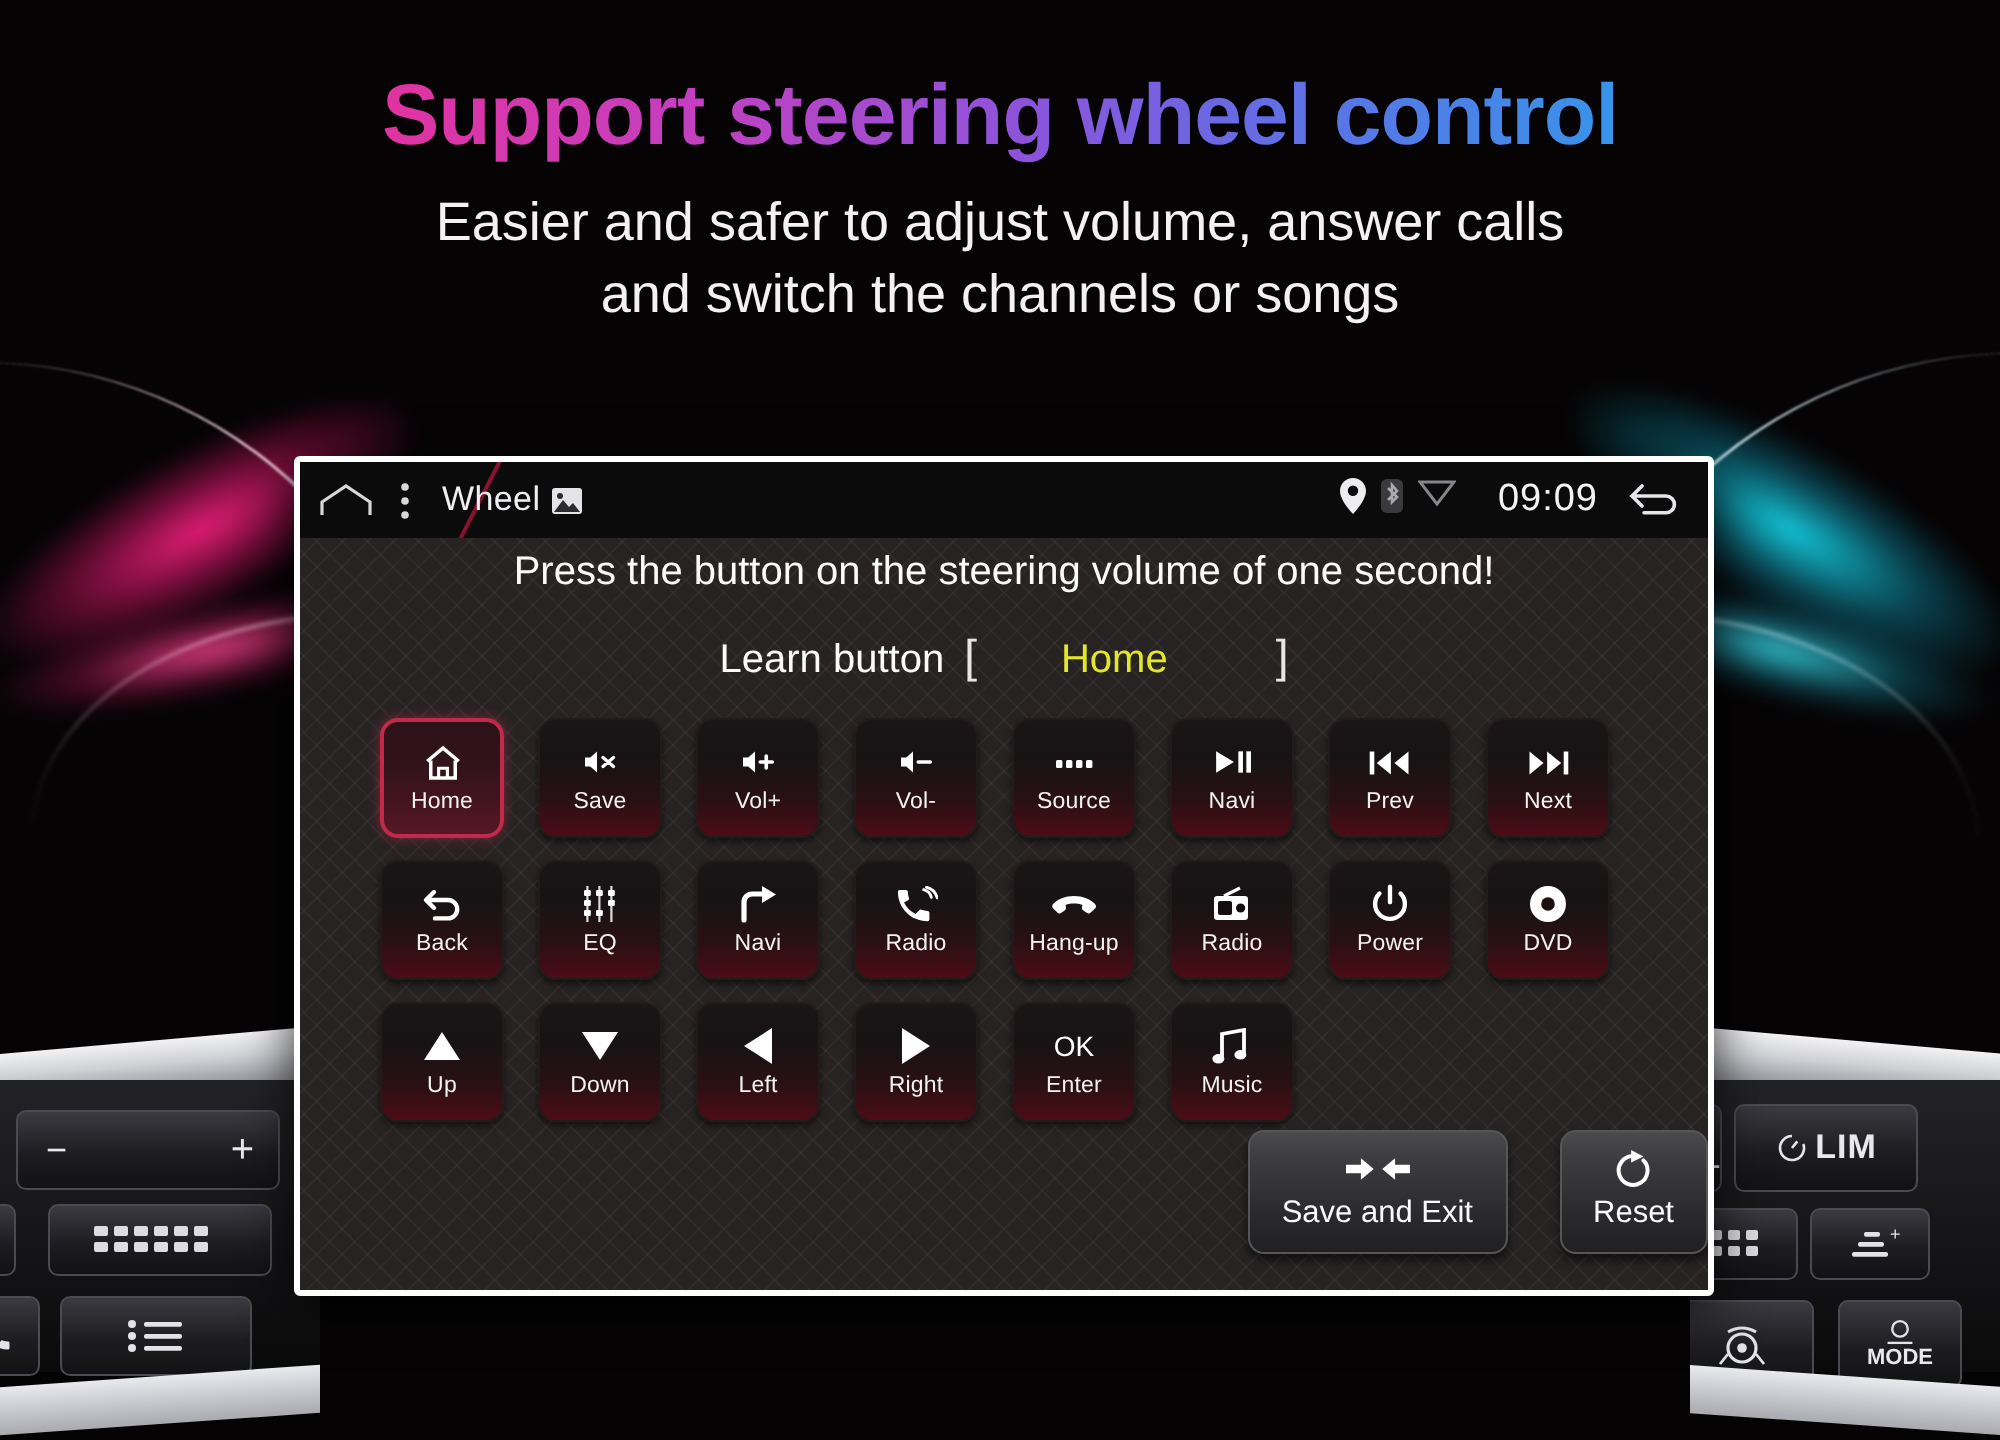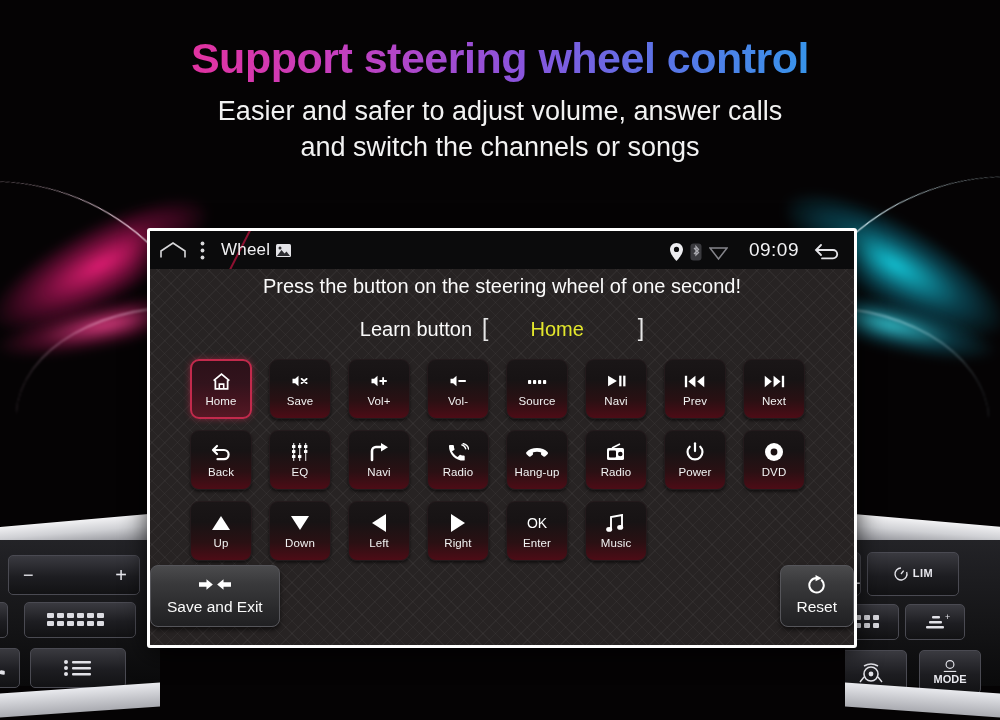--- a/index.html
+++ b/index.html
@@ -202,21 +202,21 @@
   #home-nav-icon { margin-right: 14px; }
   #overflow-menu-icon { margin-right: 16px; }
   #app-title {
     color: #f0f0f2;
     font-size: 17px;
     letter-spacing: .2px;
     position: relative;
     z-index: 2;
   }
   #title-image-icon { margin-left: 6px; position: relative; z-index: 2; }
-  #sb-right { margin-left: auto; display: flex; align-items: flex-end; gap: 7px; }
+  #sb-right { margin-left: auto; display: flex; align-items: flex-start; gap: 7px; }
   #clock-text { color: #f3f3f5; font-size: 19px; margin: 0 6px 0 14px; letter-spacing: .5px; }
 
   #prompt-text {
     position: absolute;
     top: 44px; left: 0; right: 0;
     text-align: center;
     color: #fafafa;
     font-size: 20px;
     z-index: 2;
   }
@@ -269,21 +269,21 @@
     color: #ffffff;
     font-size: 14px;
     font-weight: normal;
   }
   .key-label { font-size: 11.5px; color: #f2f2f2; letter-spacing: .1px; }
 
   #action-row {
     position: absolute;
     bottom: 18px; left: 0; right: 0;
     display: flex;
-    justify-content: space-between;
+    justify-content: flex-end;
     gap: 26px;
     z-index: 2;
   }
   .actbtn {
     height: 62px;
     border-radius: 8px;
     background: linear-gradient(180deg, #4b4b4d 0%, #3a3a3c 28%, #2a2a2c 70%, #202022 100%);
     border: 1px solid #55555a;
     color: #fafafa;
     display: flex;
@@ -364,21 +364,21 @@
     <div class="wheel-rim"></div>
     <div class="wheel-body"></div>
     <div class="wkey" style="left:-36px; top:132px; width:52px; height:44px; font-size:12px; font-weight:bold;">
       <span style="line-height:1.15;">RES<br>CANCEL</span>
     </div>
     <div class="wkey" style="left:22px; top:132px; width:92px; height:44px;">
       <svg width="16" height="16" viewBox="0 0 24 24" style="margin-right:4px">
         <path fill="none" stroke="#e4e4ea" stroke-width="2" d="M12 3a9 9 0 1 0 8.5 6"></path>
         <path stroke="#e4e4ea" stroke-width="2" d="M12 12 L16 7"></path>
       </svg>
-      <span style="font-size:11px;font-weight:bold;letter-spacing:.5px;">LIM</span>
+      <span style="font-size:17px;font-weight:bold;letter-spacing:.5px;">LIM</span>
     </div>
     <div class="wkey" style="left:-30px; top:184px; width:84px; height:36px;">
       <svg width="62" height="20" viewBox="0 0 62 20">
         <g fill="#dcdce2">
           <rect x="2" y="3" width="6" height="5" rx="1"></rect>
             <rect x="11" y="3" width="6" height="5" rx="1"></rect>
           <rect x="20" y="3" width="6" height="5" rx="1"></rect>
             <rect x="29" y="3" width="6" height="5" rx="1"></rect>
           <rect x="38" y="3" width="6" height="5" rx="1"></rect>
             <rect x="47" y="3" width="6" height="5" rx="1"></rect>
@@ -479,21 +479,21 @@
       </span>
       <span id="clock-text">09:09</span>
       <span class="sb-icon">
         <svg width="28" height="20" viewBox="0 0 28 20">
           <path fill="none" stroke="#e6e6ea" stroke-width="1.8" stroke-linecap="round" d="M9 4 L4 9 L9 14 M4.5 9 L21 9 a4.2 4.2 0 0 1 0 8.4 L10 17.4"></path>
         </svg>
       </span>
     </div>
   </div>
 
-  <div id="prompt-text">Press the button on the steering wheel of one second!</div>
+  <div id="prompt-text">Press the button on the steering volume of one second!</div>
 
   <div id="learn-row">
     <span>Learn button</span><span id="learn-bracket-open">[</span><span id="learn-value">Home</span><span id="learn-bracket-close">]</span>
   </div>
 
   <div id="button-grid">
       <div>
         <div class="keybtn selected">
           <div class="key-glyph">
             <svg width="21" height="21" viewBox="0 0 24 24">

